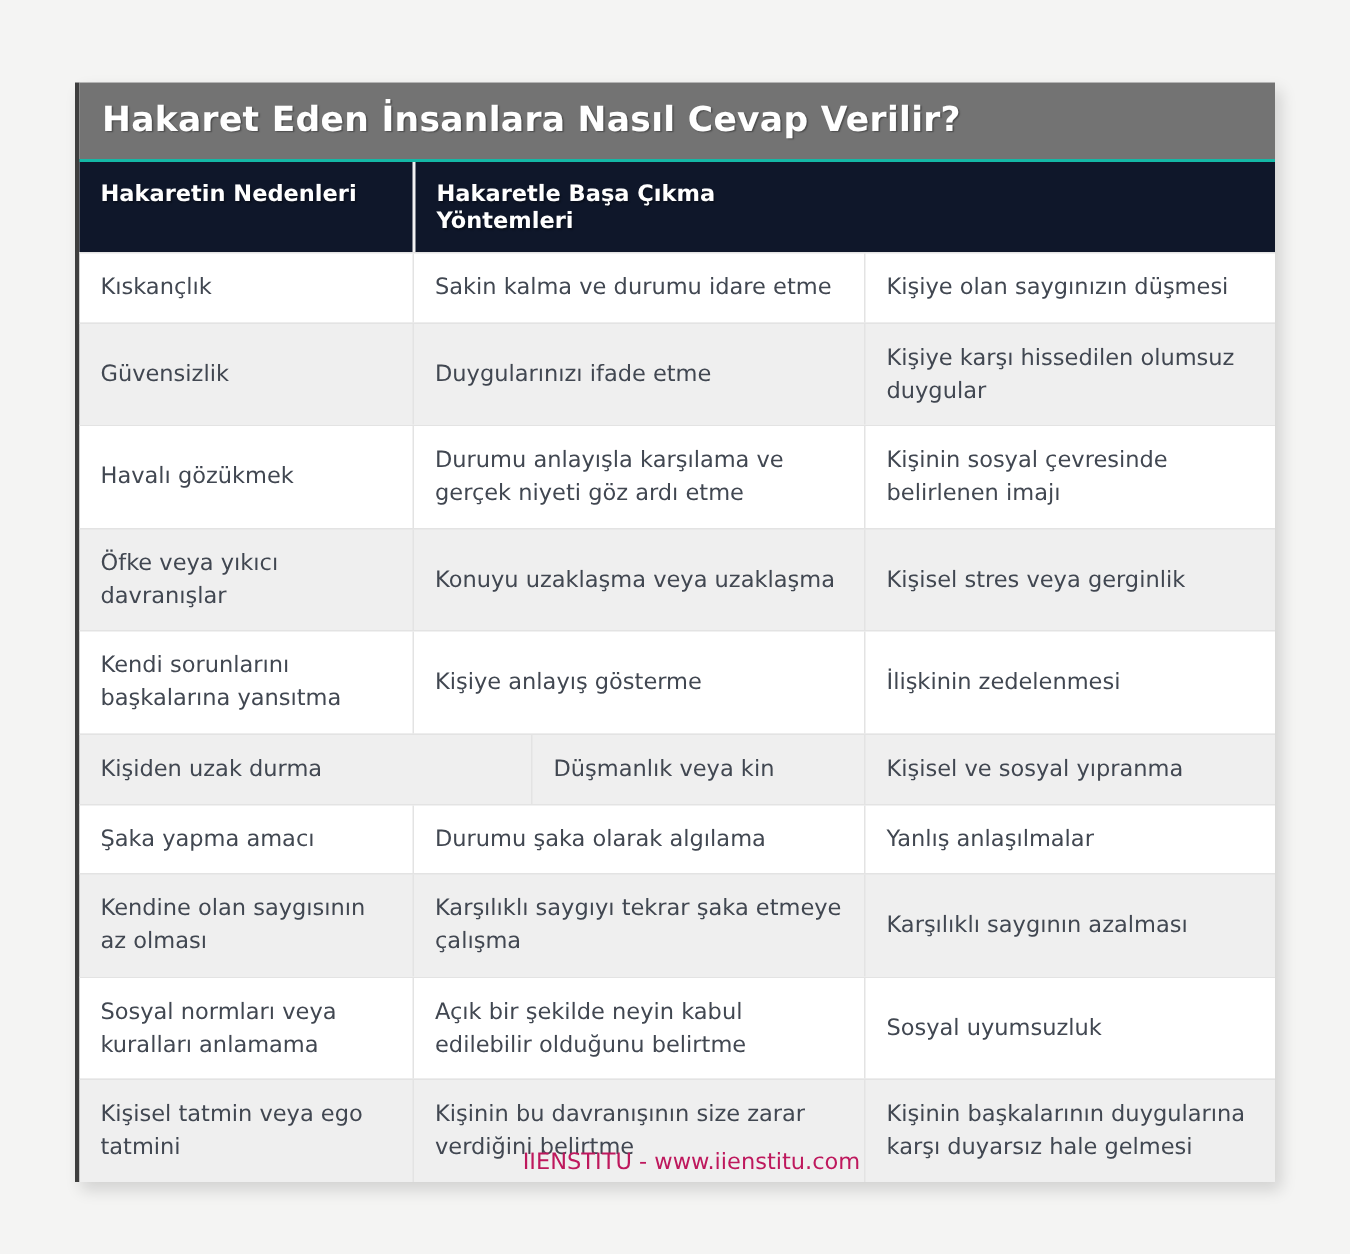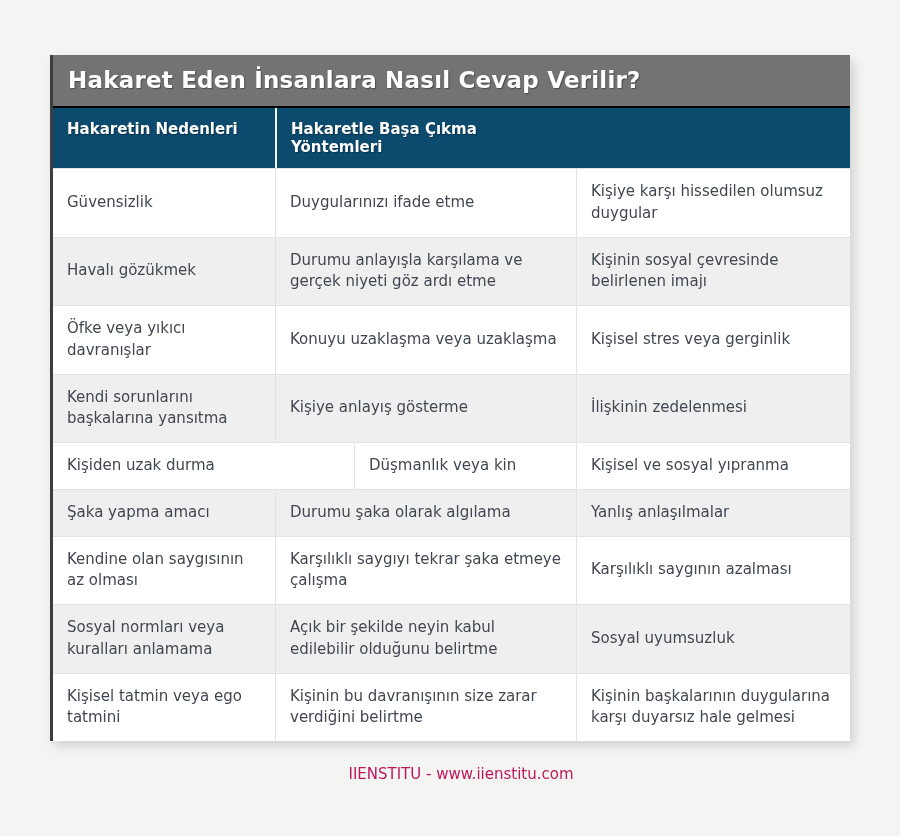--- a/index.html
+++ b/index.html
@@ -23,22 +23,22 @@
     background: #737373;
     color: #ffffff;
     font-size: 23px;
     font-weight: bold;
     padding: 12px 15px 13px 15px;
     letter-spacing: 0.2px;
     text-shadow: 1px 1px 1px rgba(0,0,0,0.35);
   }
   .header-row {
     display: flex;
-    background: #0c4a6e;
-    border-top: 2px solid #000000;
+    background: #0f172a;
+    border-top: 2px solid #14b8a6;
   }
   .header-cell {
     color: #ffffff;
     font-size: 15px;
     font-weight: bold;
     padding: 12px 14px;
     text-shadow: 1px 1px 1px rgba(0,0,0,0.3);
   }
   .header-cell + .header-cell { border-left: 2px solid #f2f2f2; }
   .col-1 { width: 222px; flex: none; }
@@ -77,20 +77,25 @@
 
   <div class="title-bar">Hakaret Eden İnsanlara Nasıl Cevap Verilir?</div>
 
   <div class="header-row">
     <div class="header-cell col-1">Hakaretin Nedenleri</div>
     <div class="header-cell col-2">Hakaretle Başa Çıkma Yöntemleri</div>
   </div>
 
   <div>
     <div class="body-row">
+      <div class="body-cell col-1">Kıskançlık</div>
+      <div class="body-cell col-2">Sakin kalma ve durumu idare etme</div>
+      <div class="body-cell col-3">Kişiye olan saygınızın düşmesi</div>
+    </div>
+    <div class="body-row">
       <div class="body-cell col-1">Güvensizlik</div>
       <div class="body-cell col-2">Duygularınızı ifade etme</div>
       <div class="body-cell col-3">Kişiye karşı hissedilen olumsuz duygular</div>
     </div>
     <div class="body-row">
       <div class="body-cell col-1">Havalı gözükmek</div>
       <div class="body-cell col-2">Durumu anlayışla karşılama ve gerçek niyeti göz ardı etme</div>
       <div class="body-cell col-3">Kişinin sosyal çevresinde belirlenen imajı</div>
     </div>
     <div class="body-row">

